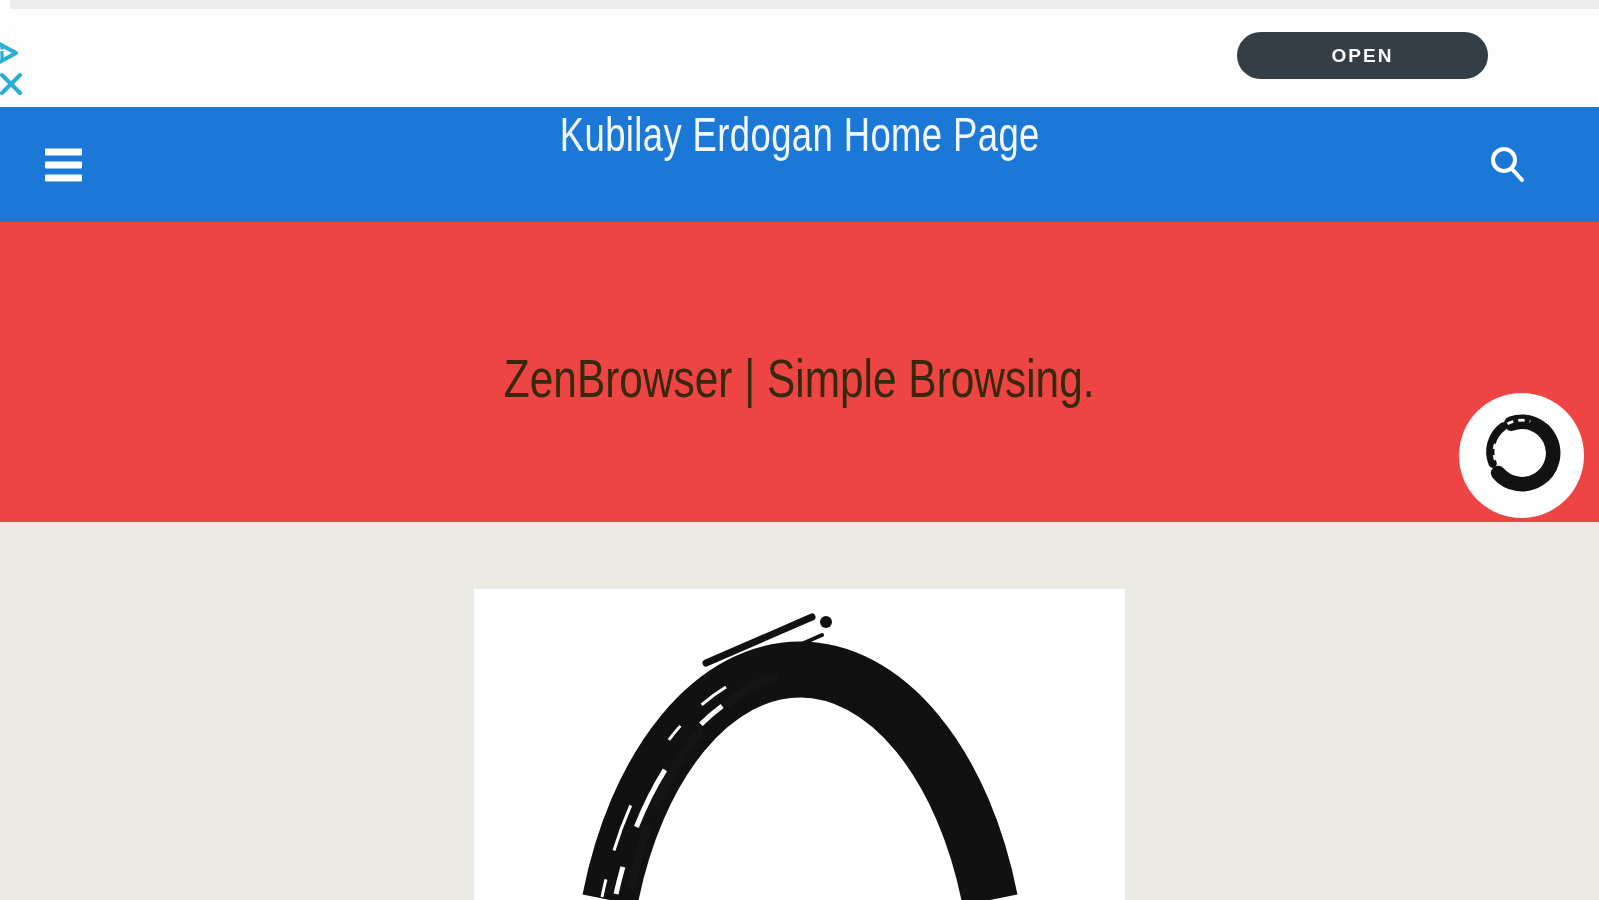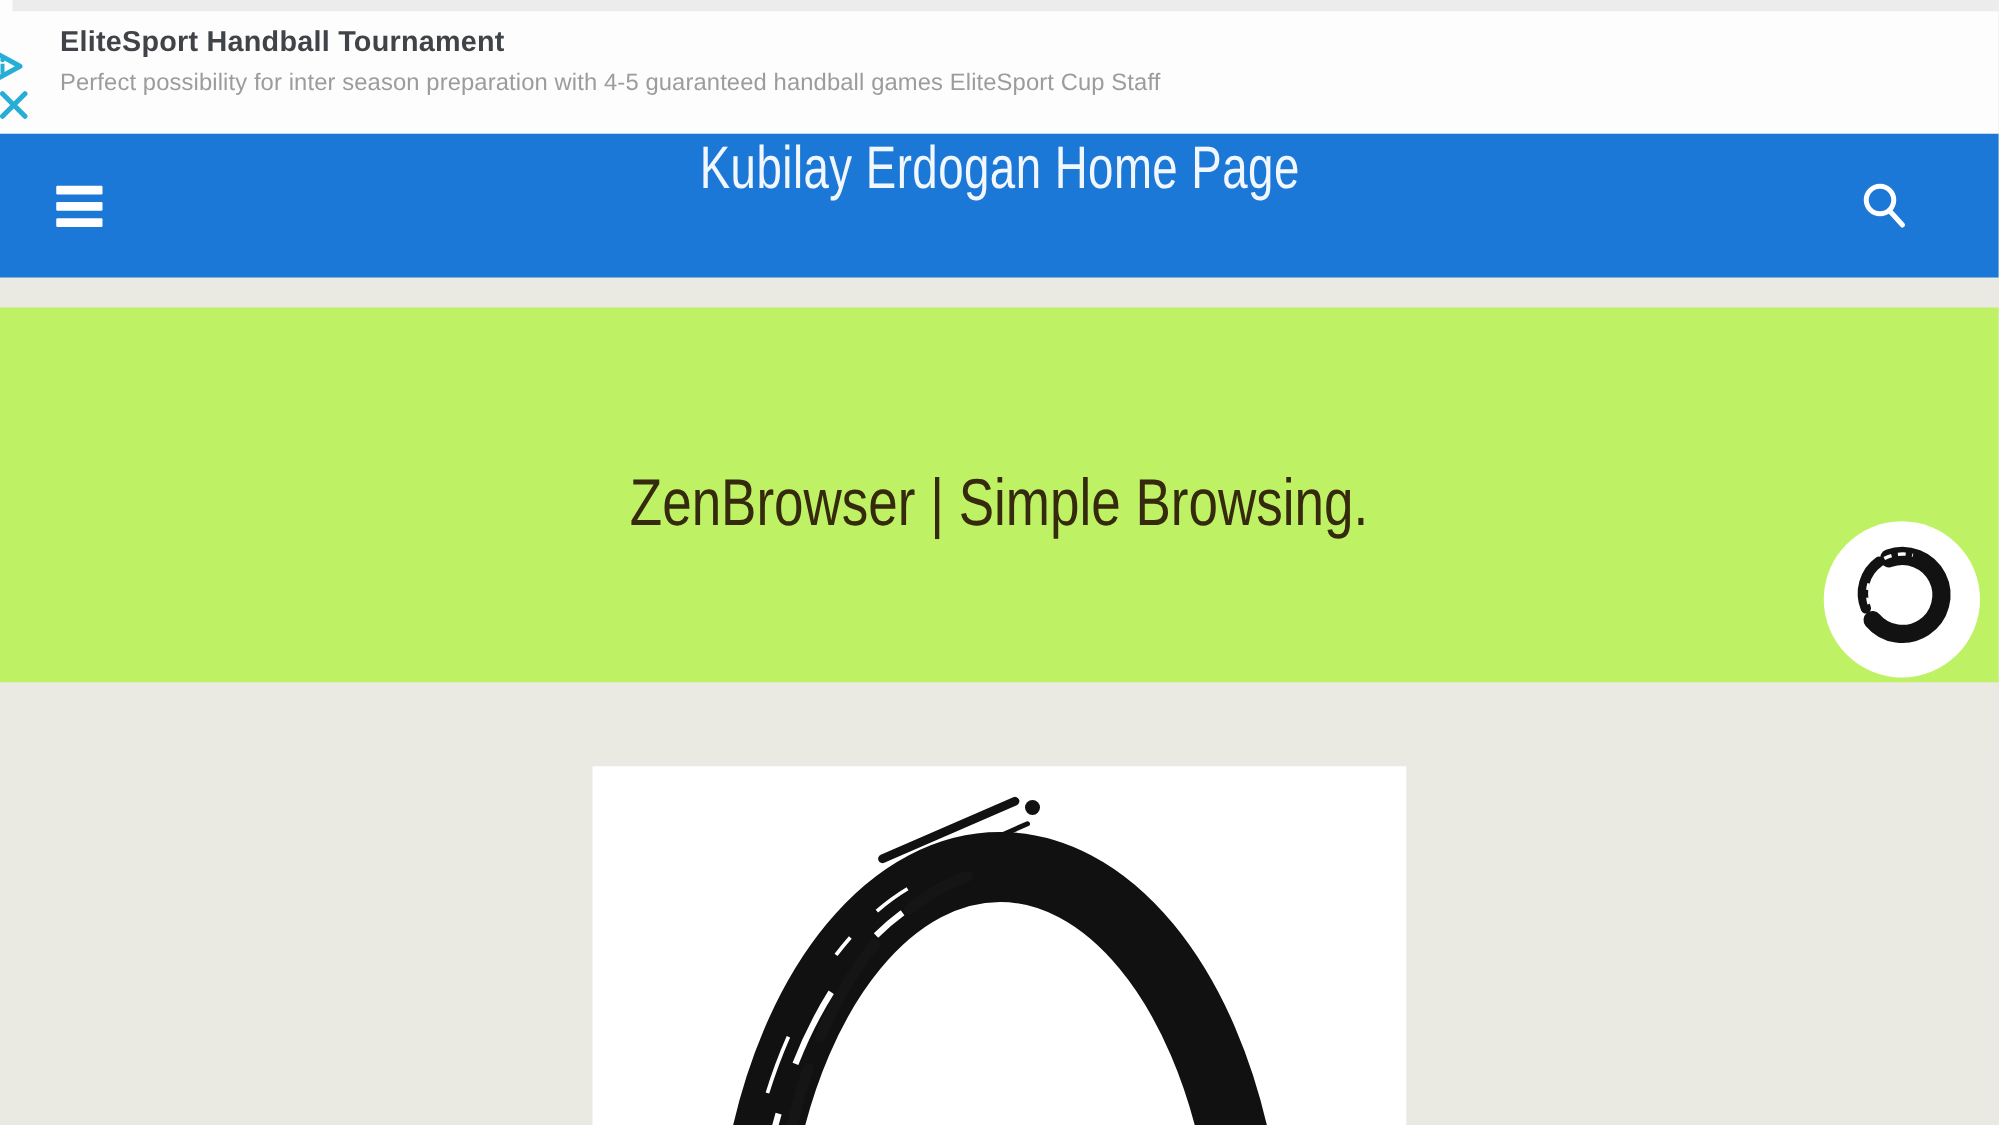--- a/index.html
+++ b/index.html
@@ -18,21 +18,21 @@
 
   
   .app-bar { position: relative; width: 100%; height: 115px; background: #1b78d6; display: flex; align-items: flex-start; justify-content: center; }
   .app-title { display: inline-block; color: #f2f7fd; font-size: 48px; font-weight: normal; letter-spacing: 0.5px; transform: scaleX(0.76); transform-origin: center; white-space: nowrap; }
   .hamburger { position: absolute; left: 45px; top: 50%; transform: translateY(-50%); width: 37px; height: 37px; background: transparent; border: none; cursor: pointer; padding: 0; }
   .hamburger .bar { width: 37px; height: 7px; background: #ffffff; border-radius: 1px; margin: 0 0 6px 0; }
   .hamburger .bar:last-child { margin-bottom: 0; }
   .search-btn { position: absolute; right: 72px; top: 50%; transform: translateY(-50%); width: 40px; height: 42px; background: transparent; border: none; cursor: pointer; padding: 0; }
 
   
-  .hero { position: relative; width: 100%; height: 300px; background: #bef264; display: flex; align-items: center; justify-content: center; margin-top: 24px; }
+  .hero { position: relative; width: 100%; height: 300px; background: #ef4444; display: flex; align-items: center; justify-content: center; }
   .hero-title { display: inline-block; color: #352a0d; font-size: 53px; font-weight: normal; transform: scaleX(0.80); transform-origin: center; white-space: nowrap; margin-top: 12px; }
   .hero-logo { position: absolute; left: 1459px; top: 171px; width: 125px; height: 125px; border-radius: 50%; background: #ffffff; display: flex; align-items: center; justify-content: center; }
 
   
   .content { position: relative; width: 100%; height: 378px; background: #eae9e2; }
   .card { position: absolute; left: 474px; top: 67px; width: 651px; height: 311px; background: #ffffff; overflow: hidden; }
   .card svg { display: block; }
 </style>
 </head>
 <body>
@@ -48,25 +48,22 @@
         <rect x="0.4" y="11" width="3.2" height="8" fill="#27aed6"></rect>
       </svg>
     </span>
     <span>
       <svg width="26" height="24" viewBox="0 0 26 24">
         <path d="M2 3 L20 21 M20 3 L2 21" fill="none" stroke="#27aed6" stroke-width="4" stroke-linecap="round"></path>
       </svg>
     </span>
   </div>
 
-  <div class="ad-text">
-    <div class="ad-title">EliteSport Handball Tournament</div>
-    <div class="ad-desc">Perfect possibility for inter season preparation with 4-5 guaranteed handball games EliteSport Cup Staff</div>
-  </div>
 
+  <button class="ad-cta">OPEN</button>
 </header>
 
 <nav class="app-bar">
   <button class="hamburger" aria-label="menu">
     <div class="bar"></div>
     <div class="bar"></div>
     <div class="bar"></div>
   </button>
 
   <h1 class="app-title">Kubilay Erdogan Home Page</h1>

